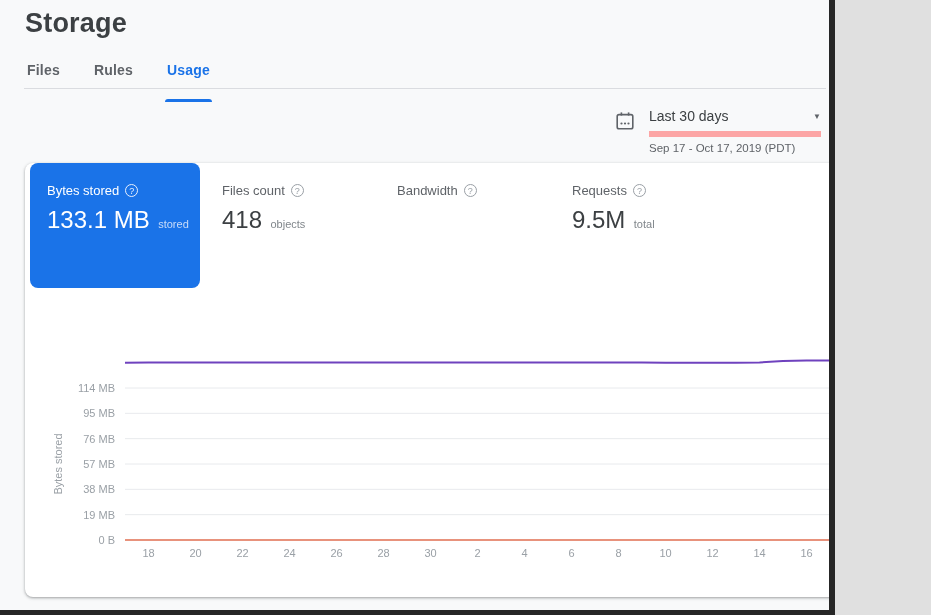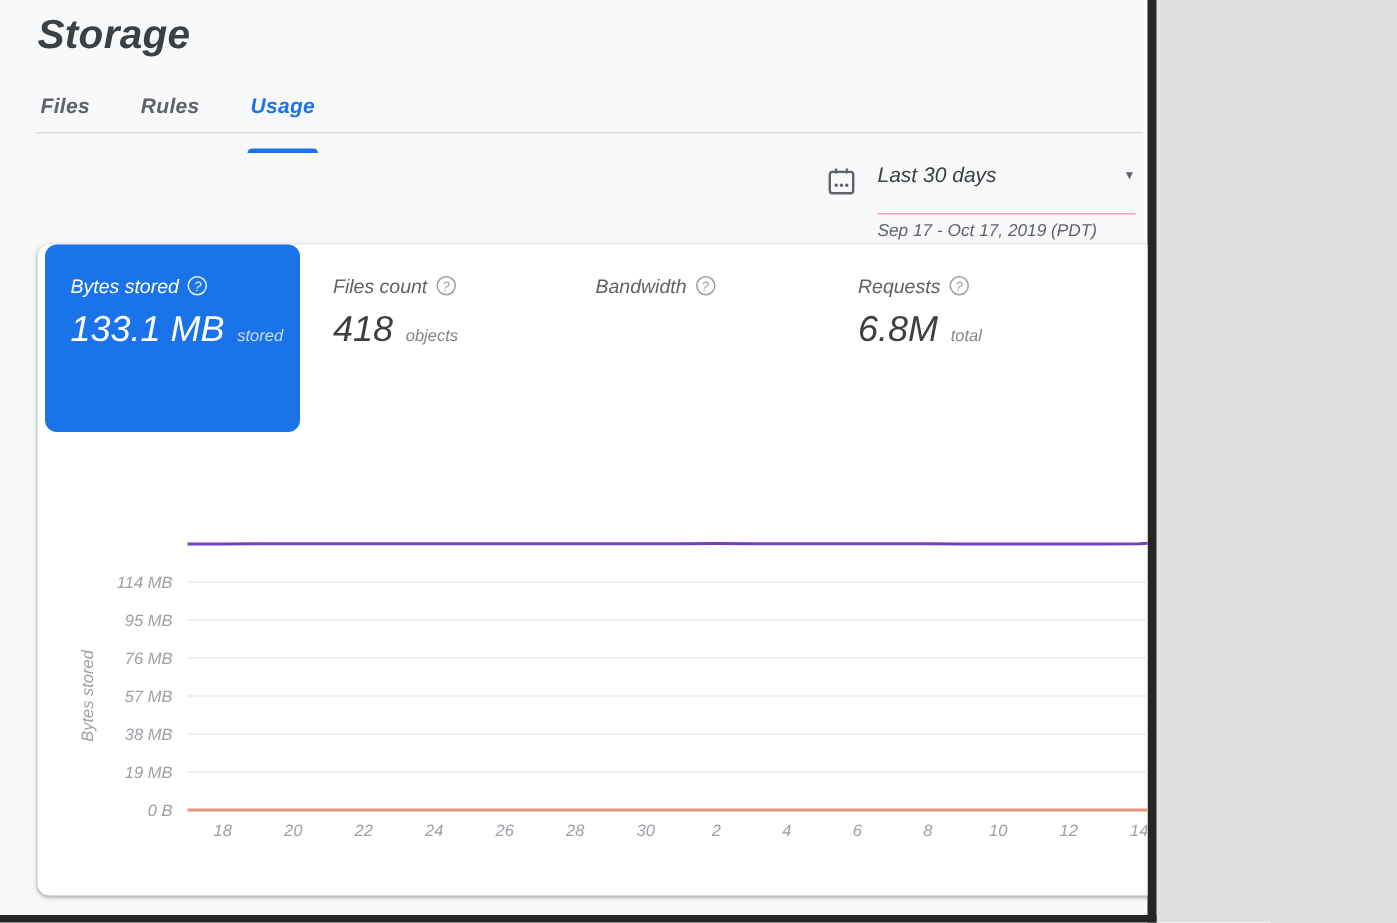--- a/index.html
+++ b/index.html
@@ -1,20 +1,20 @@
 <!DOCTYPE html>
 <html><head>
 <meta charset="utf-8">
 <style>
   * { margin:0; padding:0; box-sizing:border-box; }
   body { background:#e0e0e0; font-family:"Liberation Sans", sans-serif; }
   .screen {
-    position:relative; width:771px; height:615px; overflow:hidden;
+    position:relative; width:835px; height:615px; overflow:hidden;
     background:#f8f9fa;
-    border-right:6px solid #262626; border-bottom:5px solid #262626;font-style:italic;
+    border-right:6px solid #262626; border-bottom:5px solid #262626;
   }
   .page-title {
     position:absolute; left:25px; top:8px;
     font-size:27px; font-weight:bold; color:#3c4043; letter-spacing:.2px;
   }
   .help-button {
     position:absolute; left:890px; top:11px; width:22px; height:22px;
     background:#5f7484; border-radius:50%; color:#fff;
     display:flex; align-items:center; justify-content:center;
     font-size:13px; font-weight:bold; cursor:pointer;
@@ -32,21 +32,21 @@
   .tabs-divider {
     position:absolute; left:24px; right:3px; top:88px; height:1px; background:#dadce0;
   }
   .date-picker {
     position:absolute; right:8px; top:108px; display:flex; align-items:flex-start; cursor:pointer;
   }
   .calendar-icon { margin:3px 14px 0 0; flex:0 0 auto; }
   .date-picker-text { width:172px; }
   .date-preset-row {
     display:flex; align-items:center; justify-content:space-between;
-    padding-bottom:18px; border-bottom:1px solid #fca5a5;
+    padding-bottom:7px; border-bottom:6px solid #fca5a5;
   }
   .date-preset { font-size:14px; color:#3c4043; }
   .caret-icon { font-size:8px; color:#5f6368; margin-left:8px; }
   .date-range { margin-top:5px; font-size:11.5px; color:#5f6368; }
   .panel {
     position:absolute; left:25px; top:163px; width:880px; height:434px;
     background:#fff; border-radius:8px;
     box-shadow:0 1px 2px rgba(60,64,67,.3), 0 1px 3px 1px rgba(60,64,67,.15);
   }
   .stat-card { position:absolute; top:0; width:170px; height:125px; cursor:pointer; }
@@ -150,21 +150,21 @@
       </div>
     </div>
 
     <div class="stat-card stat-3">
       <div class="inner">
         <div class="stat-label">
           <span>Requests</span>
           <span class="stat-help-icon">?</span>
         </div>
         <div class="stat-value-row">
-          <span class="stat-value">6.8M</span>
+          <span class="stat-value">9.5M</span>
           <span class="stat-unit">total</span>
         </div>
       </div>
     </div>
 
     <div class="chart-wrap">
       <svg width="880" height="290" viewBox="0 0 880 290">
           <line x1="100" y1="240" x2="805" y2="240" stroke="#e8eaed" stroke-width="1"></line>
           <text x="90" y="244" text-anchor="end" fill="#9aa0a6" font-size="11">0 B</text>
           <line x1="100" y1="214.66666666666666" x2="805" y2="214.66666666666666" stroke="#e8eaed" stroke-width="1"></line>

